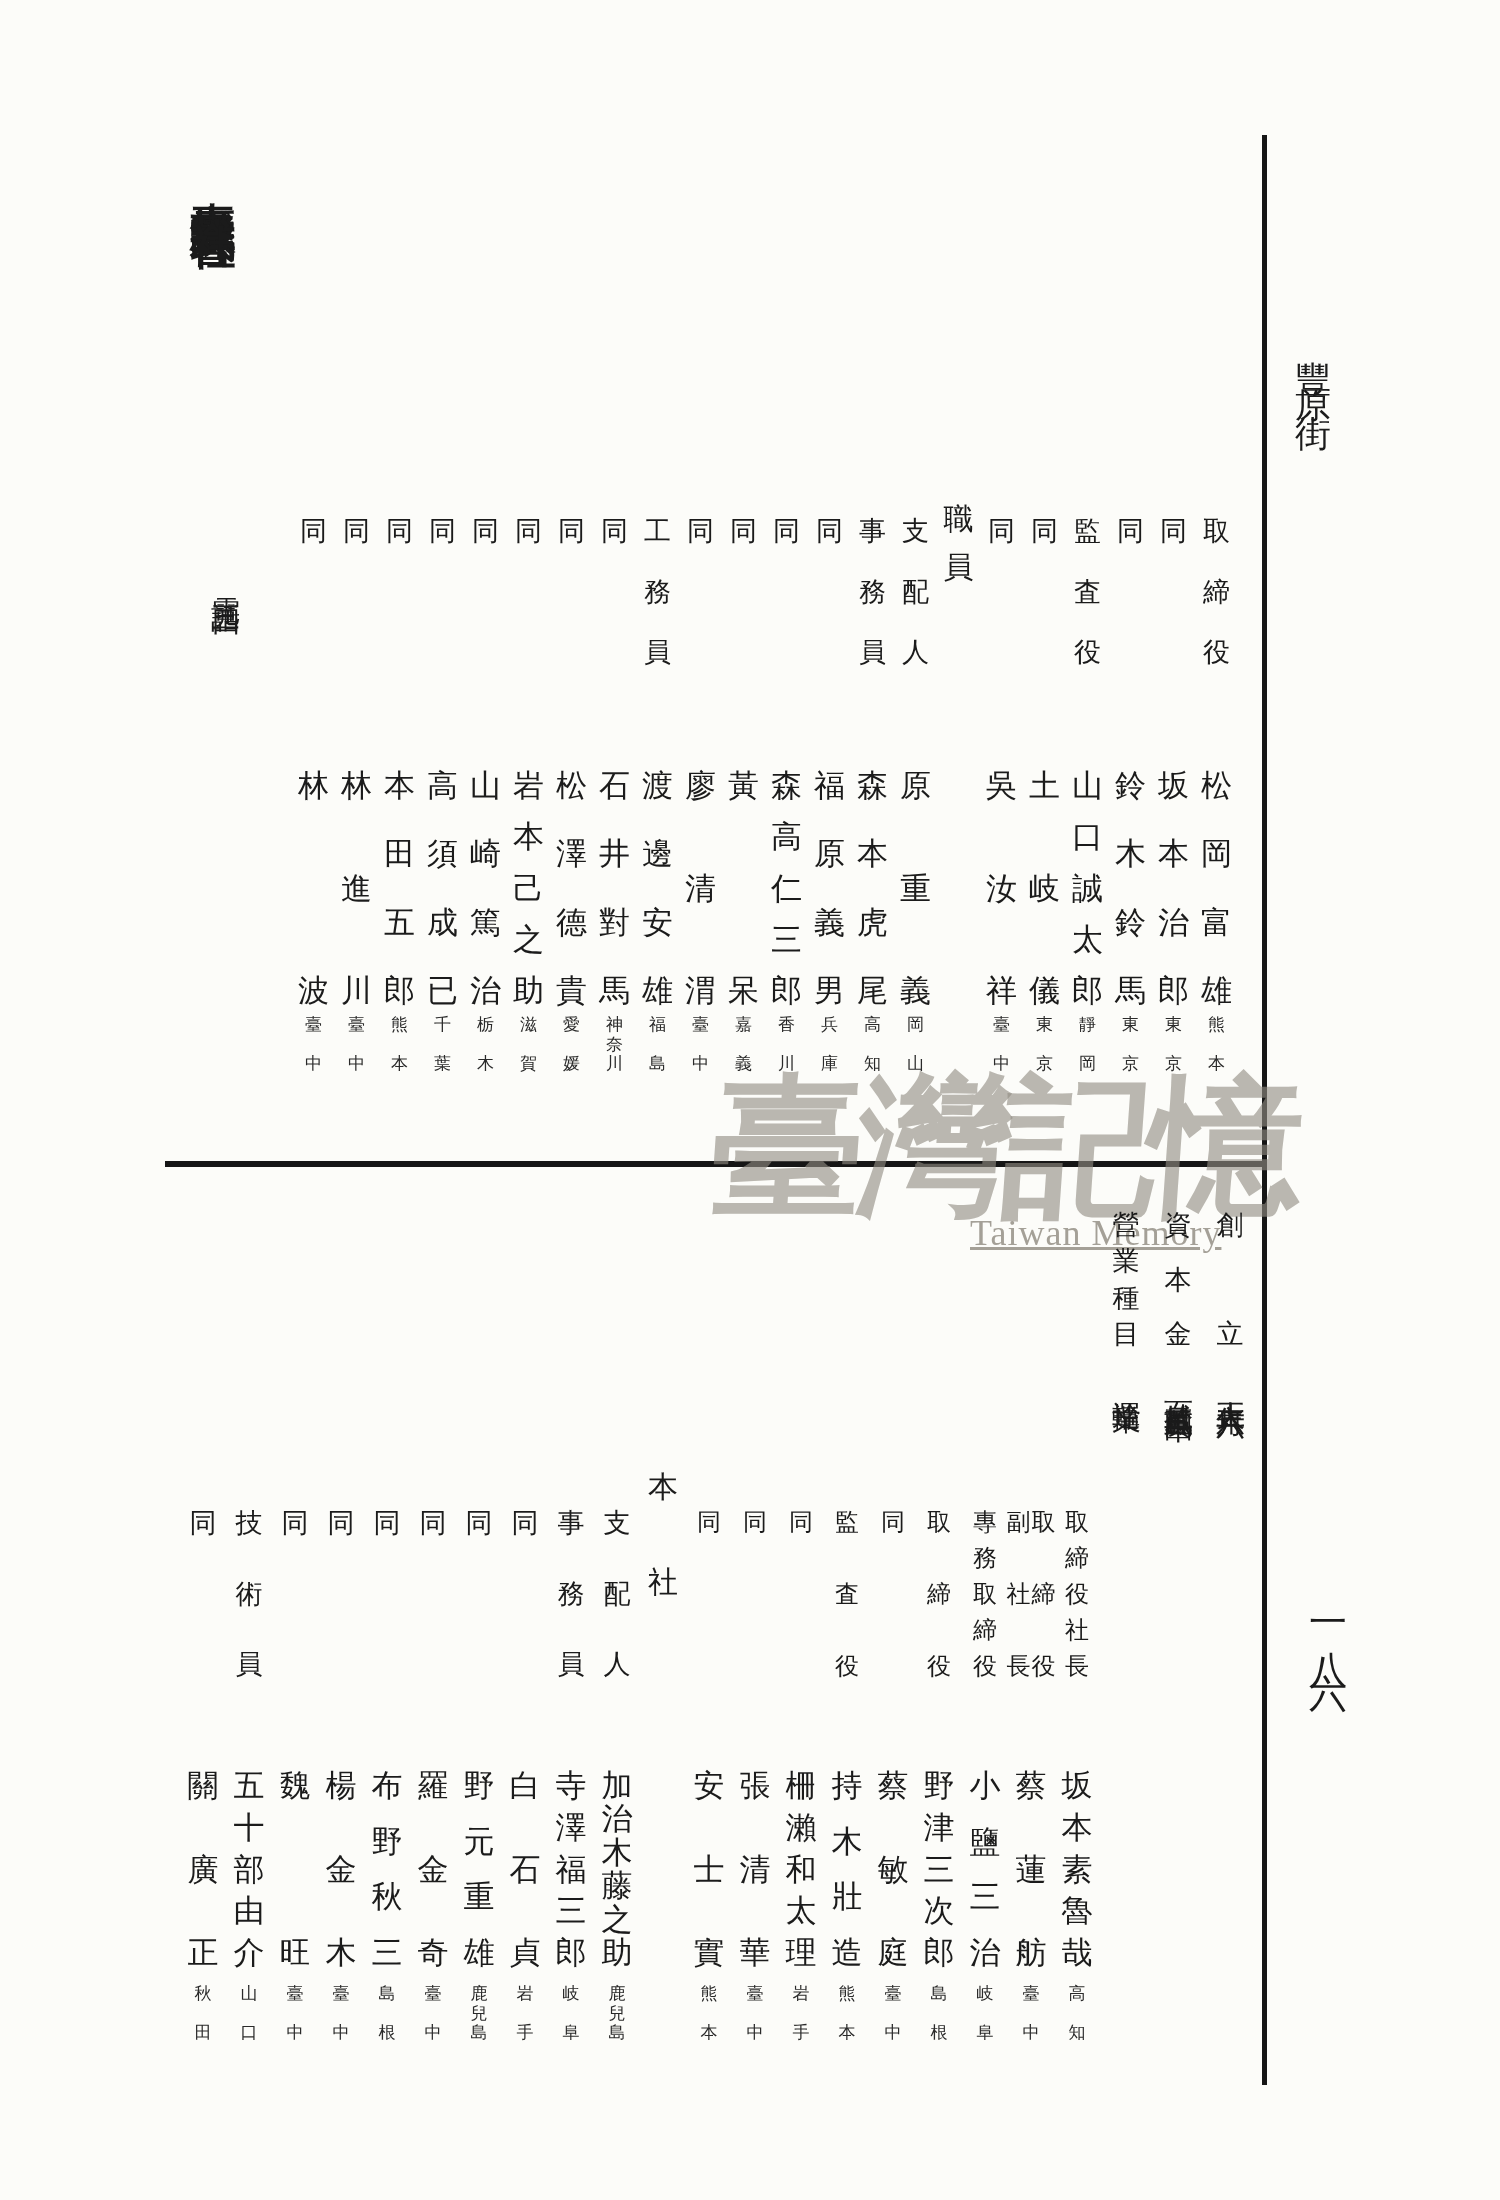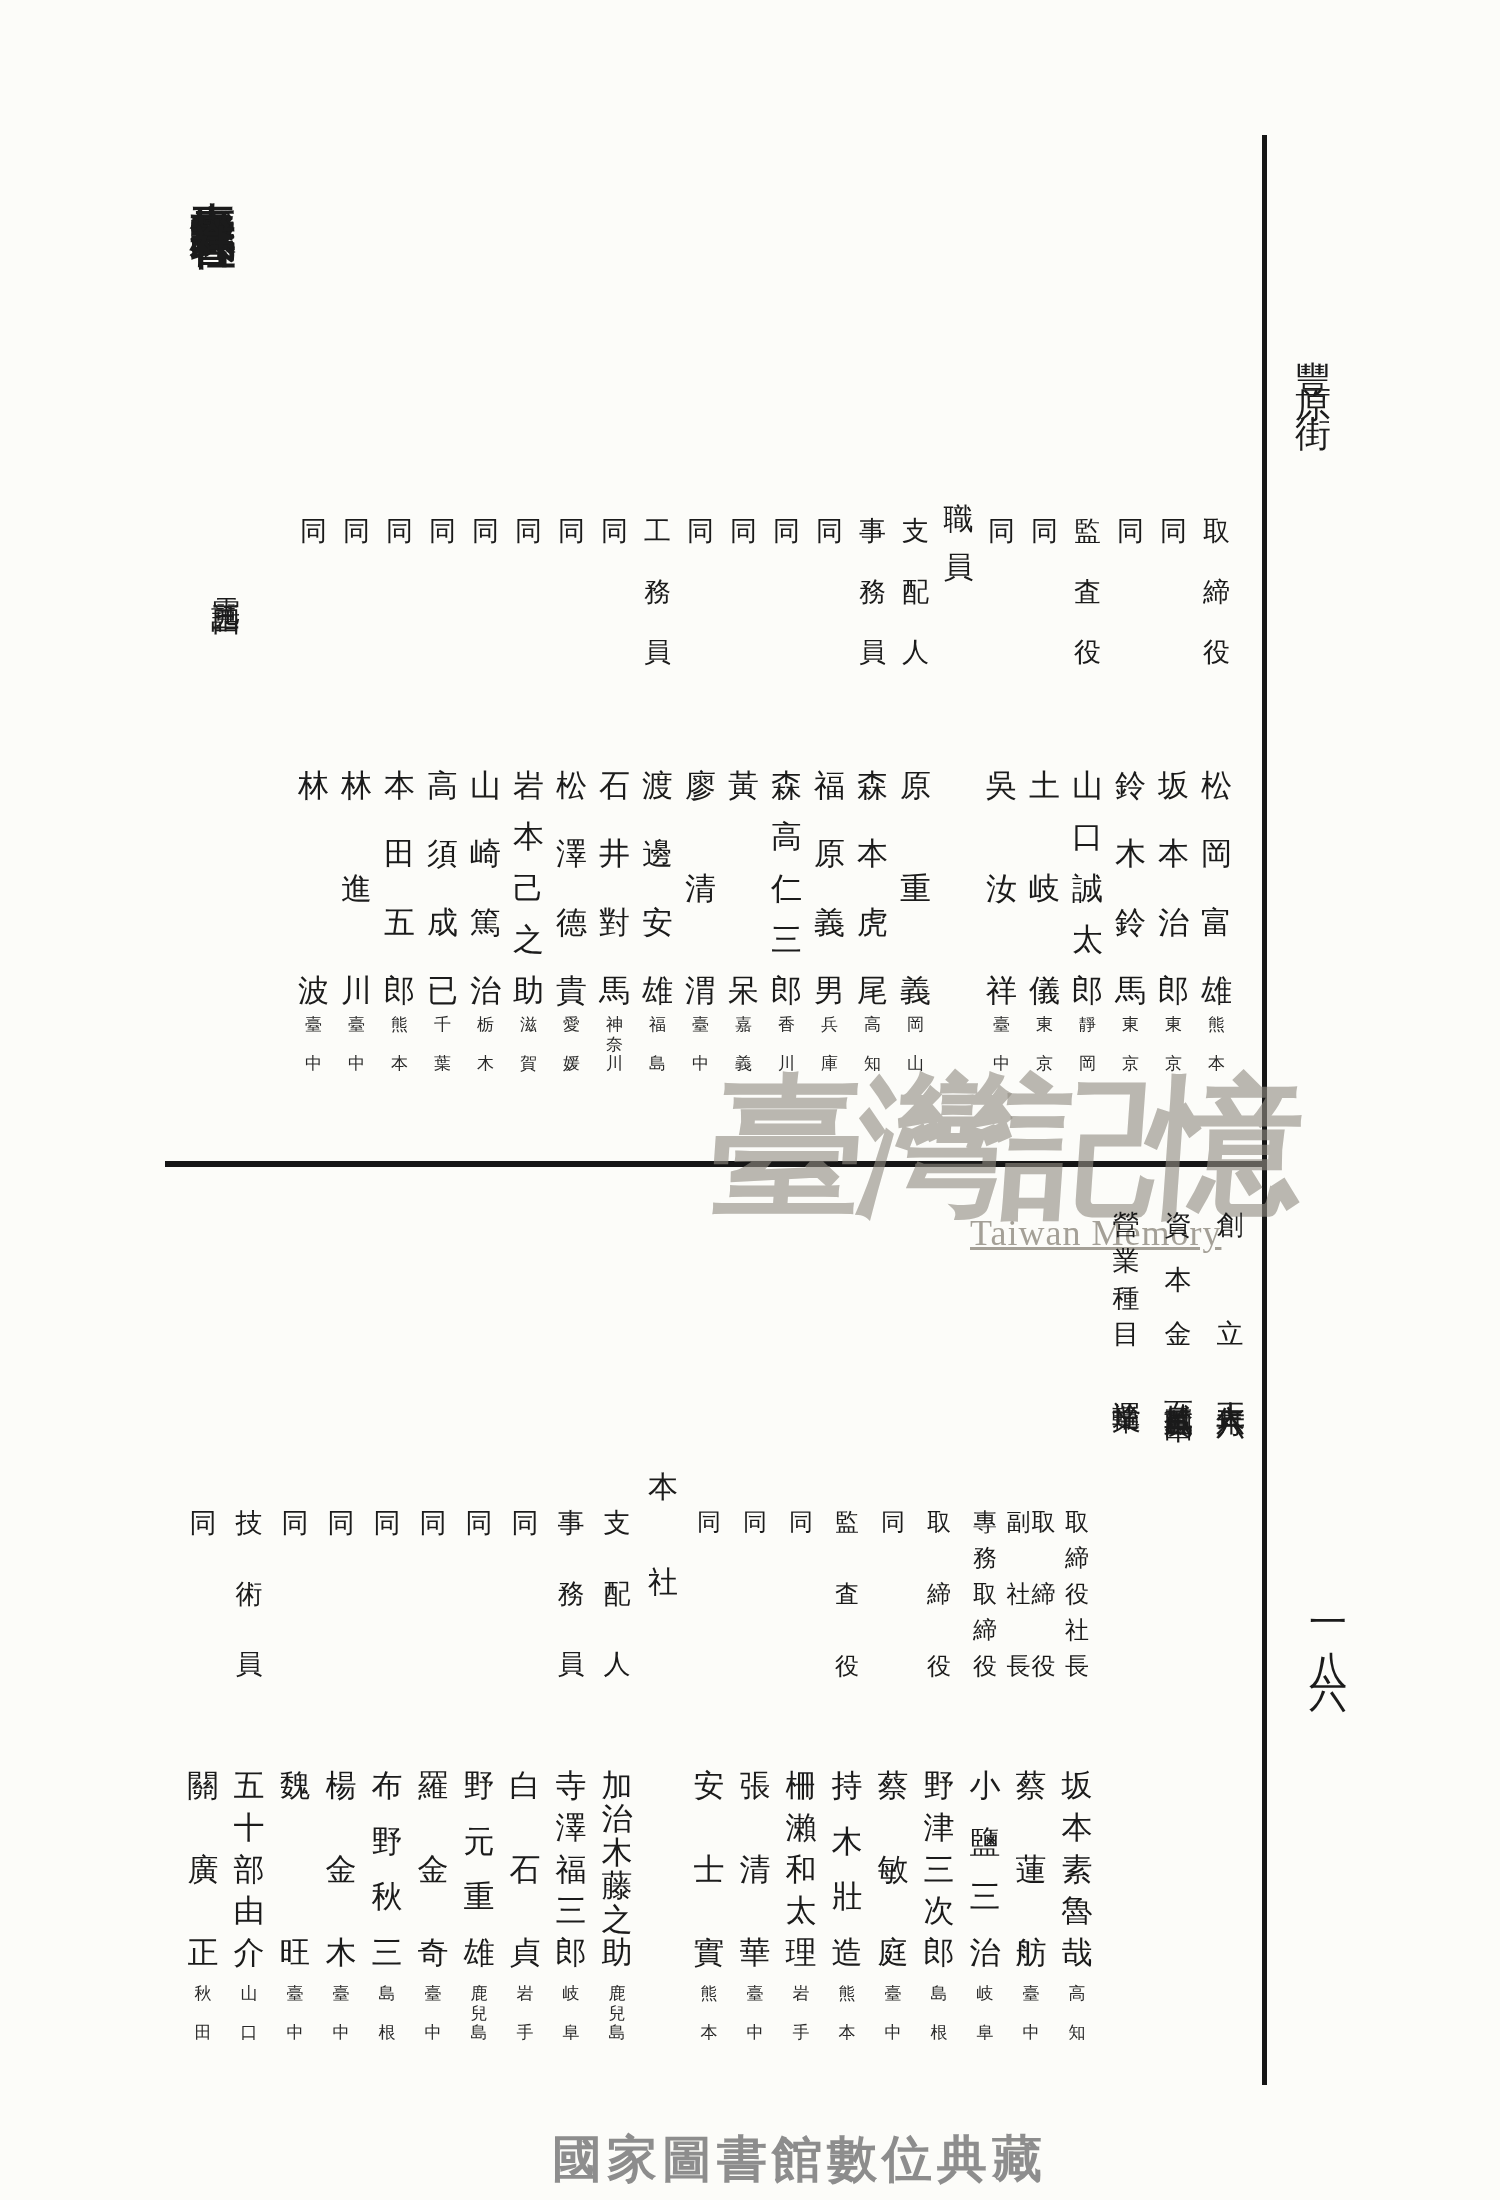--- a/index.html
+++ b/index.html
@@ -818,15 +818,14 @@
             <span>正</span>
           </div>
           <div class="pref vjust">
             <span>秋</span>
             <span>田</span>
           </div>
         </div>
       </div>
   </div>
 
-  <div class="footer">國家圖書館數位典藏</div>
 
 </div>
 
 </body></html>

